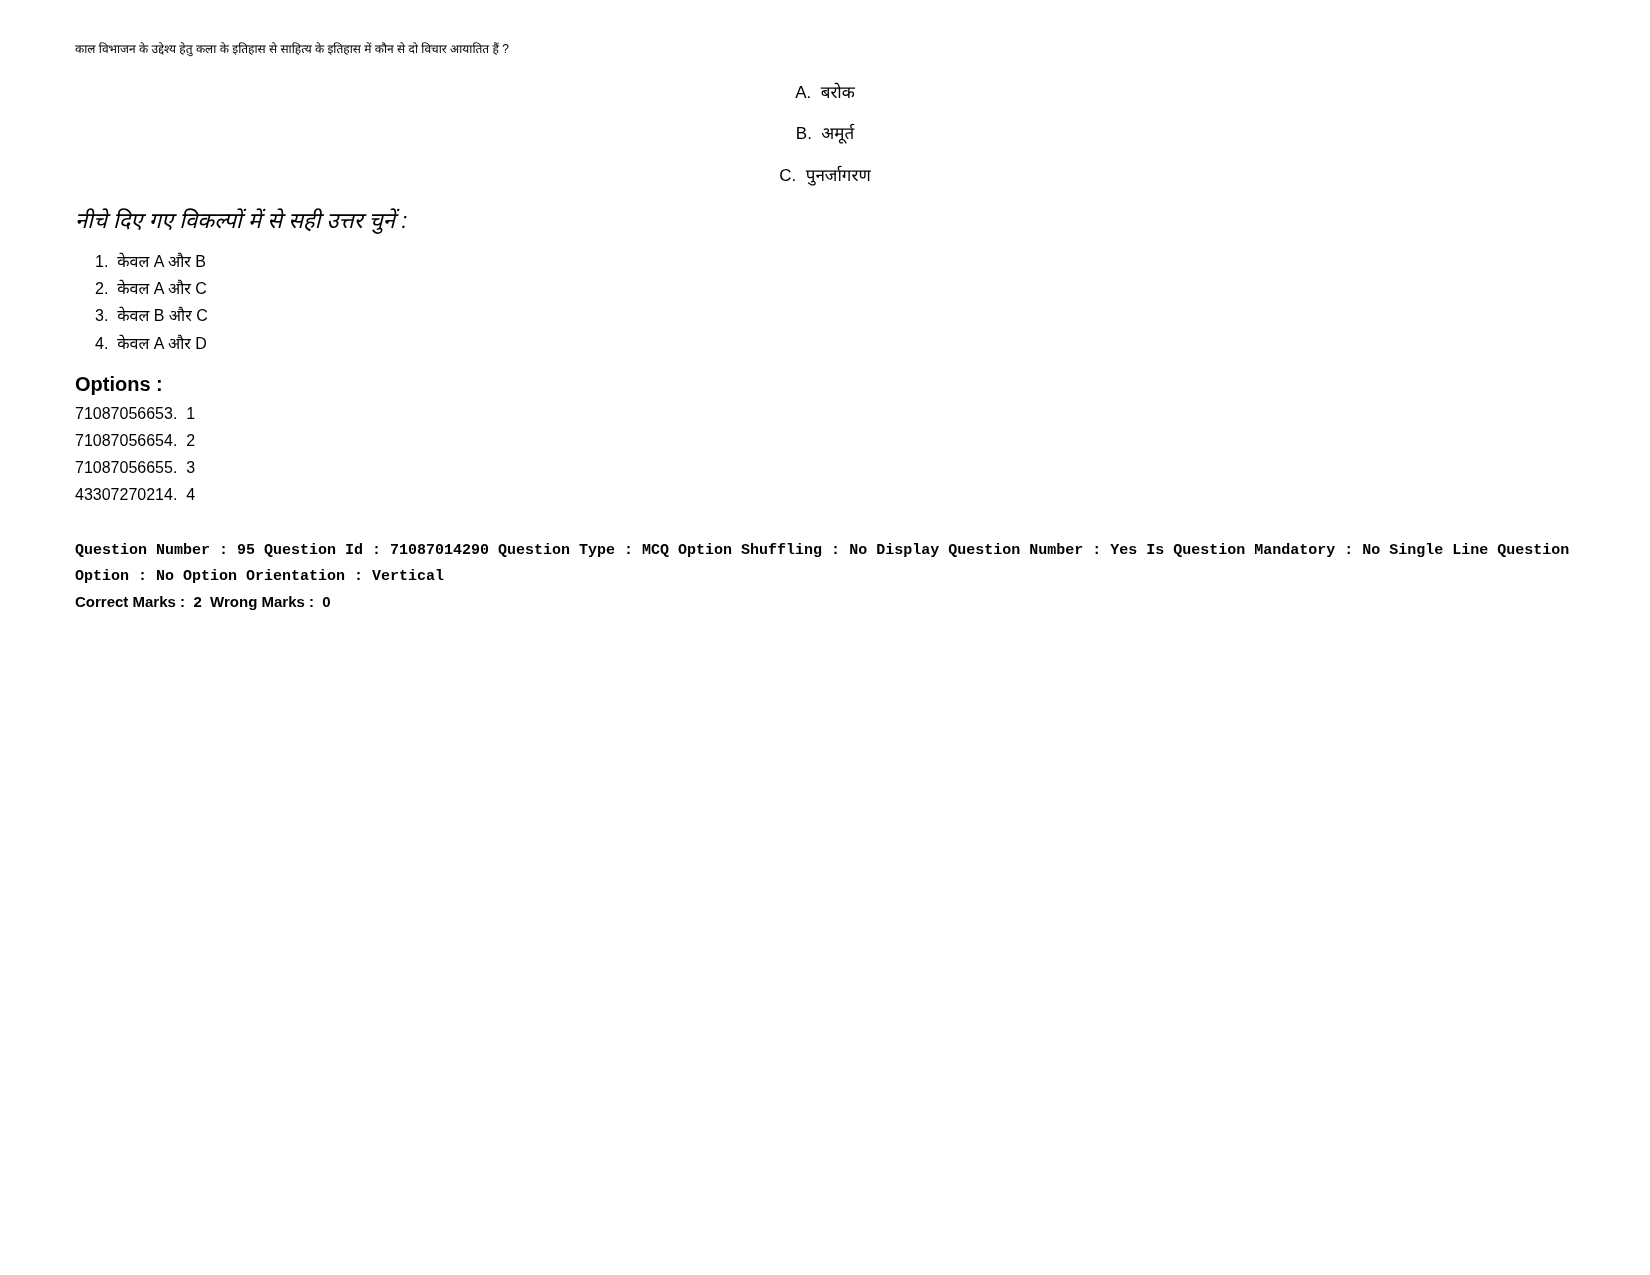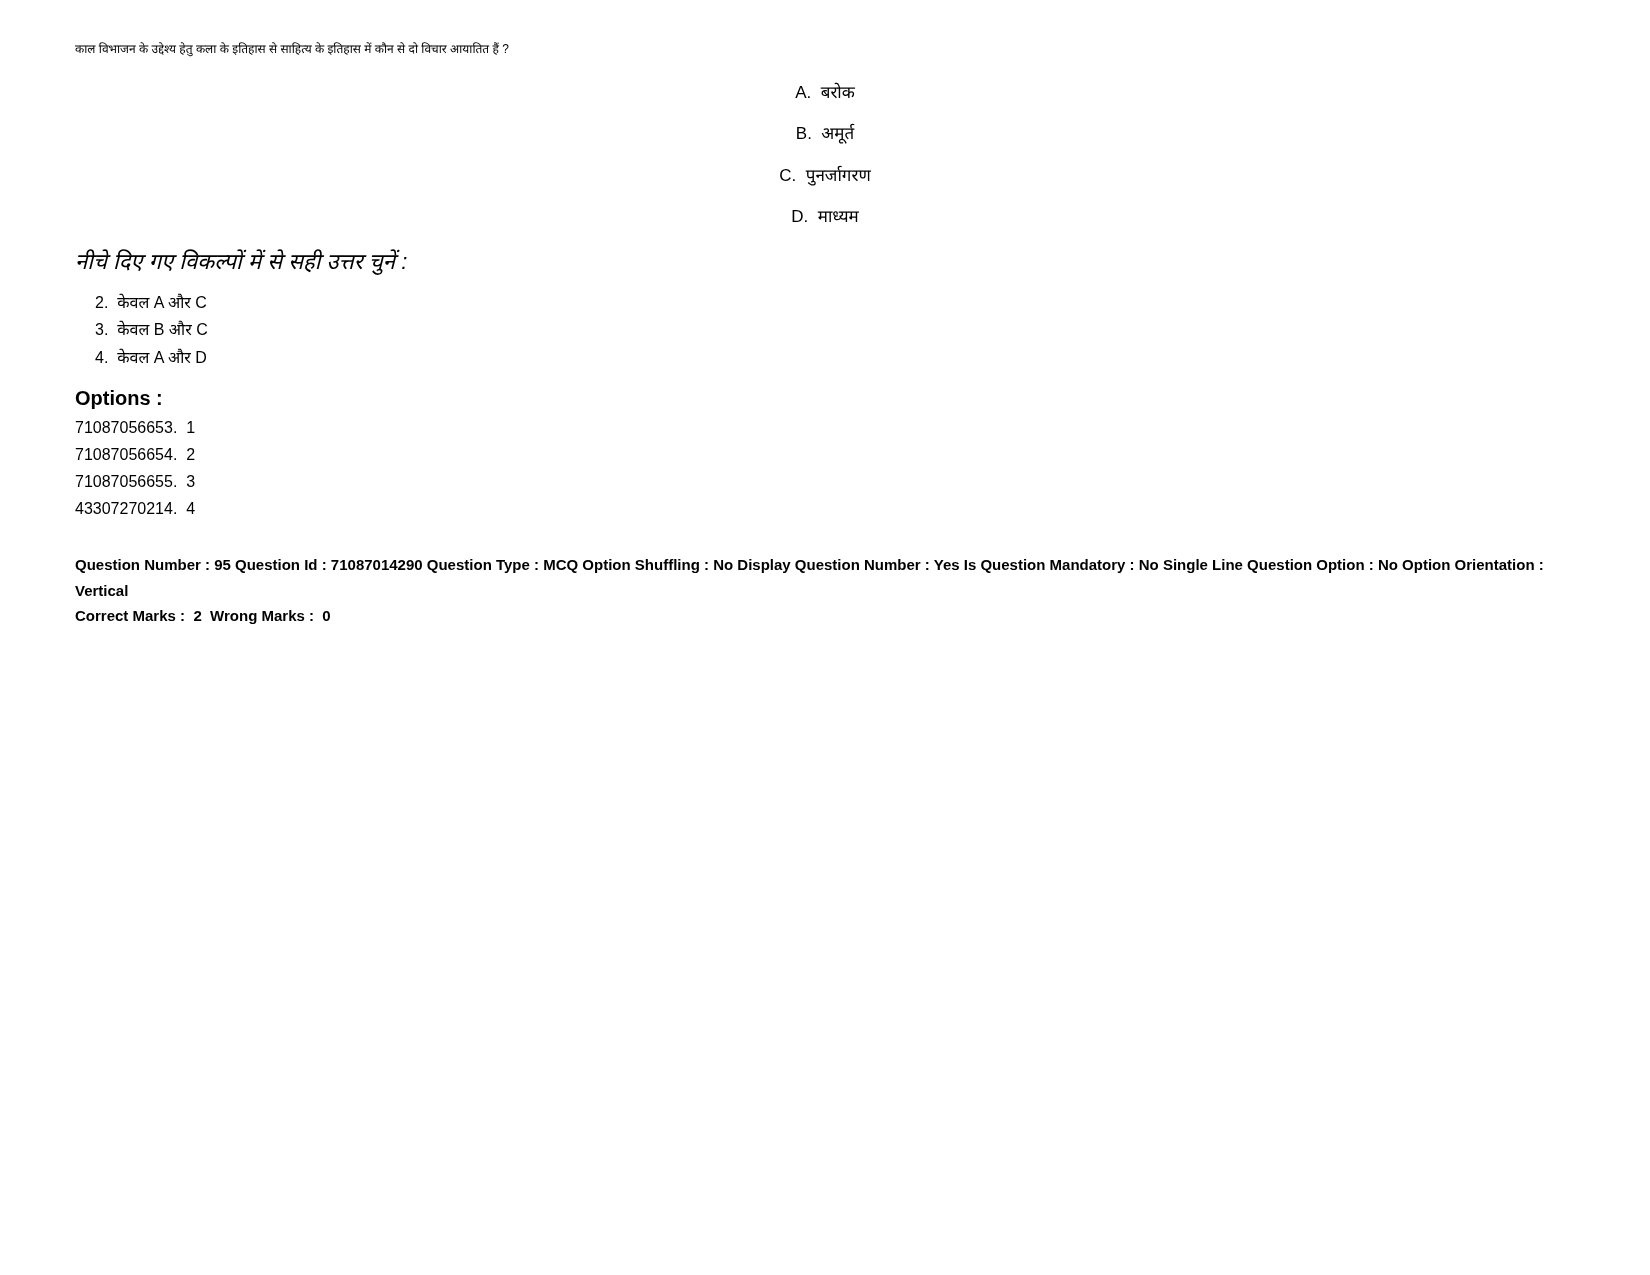--- a/index.html
+++ b/index.html
@@ -60,20 +60,21 @@
     .option-id-item {
       font-size: 16px;
       line-height: 1.7;
     }
 
     .meta-info {
       font-size: 15px;
       line-height: 1.7;
       margin-top: 30px;
       font-weight: bold;
+      font-family: Liberation Mono, monospace;
     }
 
     .marks-info {
       font-size: 15px;
       line-height: 1.7;
       font-weight: bold;
     }
   </style>
 </head>
 <body>
@@ -88,29 +89,29 @@
       &nbsp;<span>बरोक</span>
     </p>
     <p class="option">
       <span>B.</span>
       &nbsp;<span>अमूर्त</span>
     </p>
     <p class="option">
       <span>C.</span>
       &nbsp;<span>पुनर्जागरण</span>
     </p>
-    <p class="option">
-      <span>D.</span>
-      &nbsp;<span>माध्यम</span>
-    </p>
   </div>
 
   <p class="sub-question">नीचे दिए गए विकल्पों में से सही उत्तर चुनें :</p>
 
   <div class="choices">
+    <p class="choice-item">
+      <span>1.</span>
+      &nbsp;<span>केवल A और B</span>
+    </p>
     <p class="choice-item">
       <span>2.</span>
       &nbsp;<span>केवल A और C</span>
     </p>
     <p class="choice-item">
       <span>3.</span>
       &nbsp;<span>केवल B और C</span>
     </p>
     <p class="choice-item">
       <span>4.</span>

